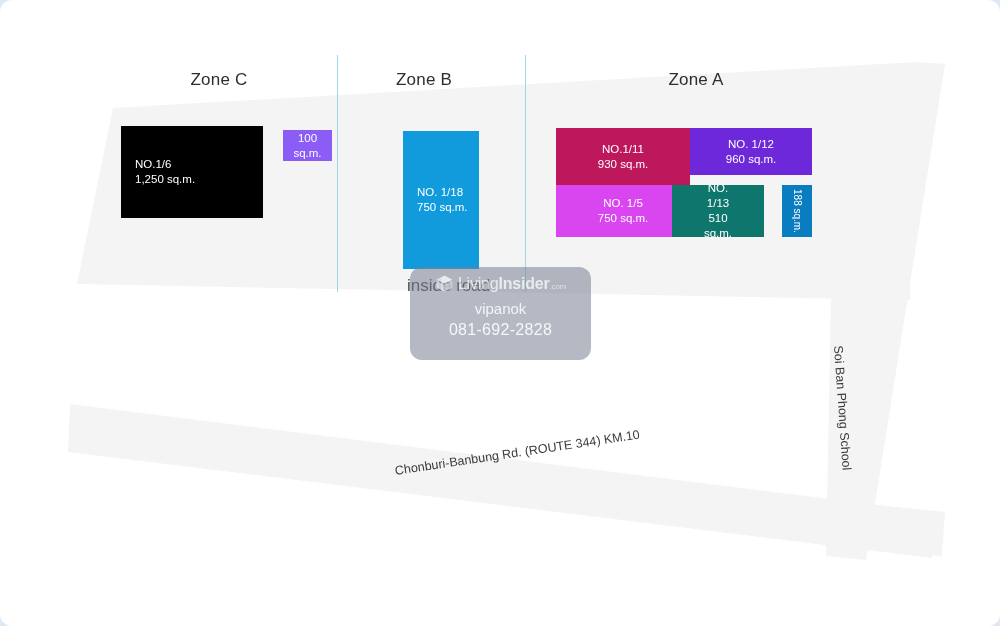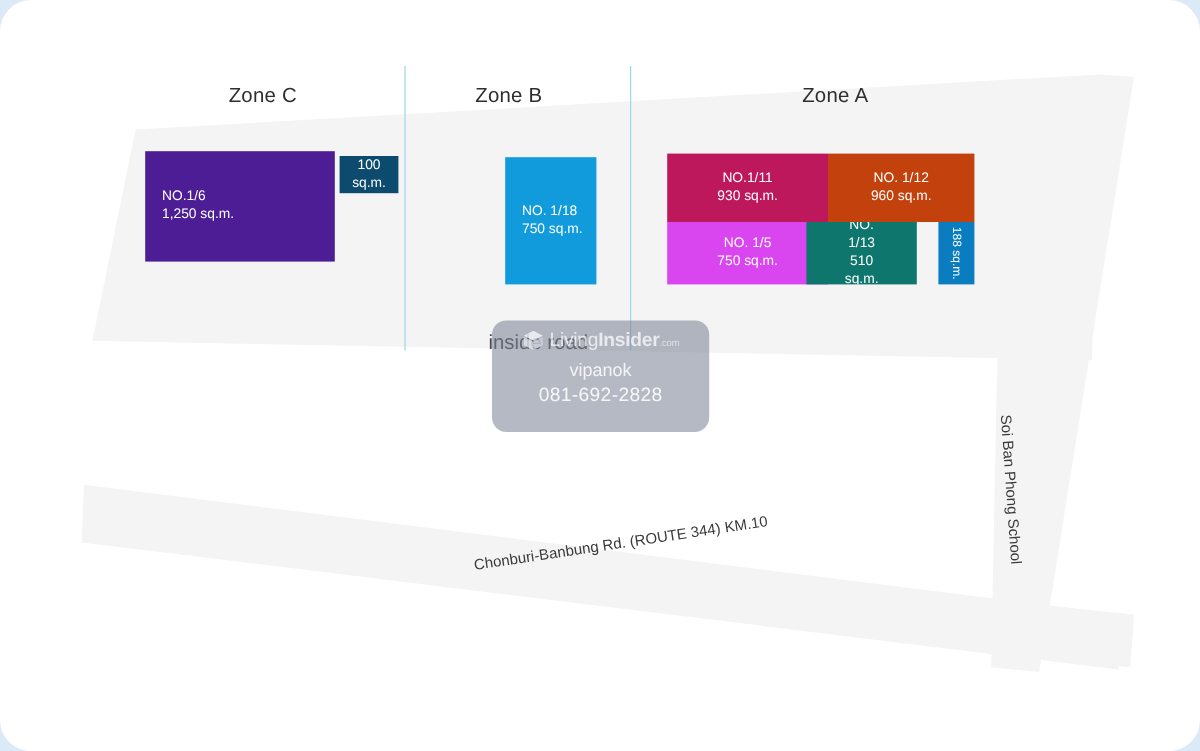--- a/index.html
+++ b/index.html
@@ -12,21 +12,21 @@
     background: #dce9f7;
     font-family: "Liberation Sans", sans-serif;
     overflow: hidden;
   }
   #card {
     position: absolute;
     left: 0; top: 0;
     width: 1000px;
     height: 626px;
     background: #ffffff;
-    border-radius: 26px;
+    border-radius: 12px;
     overflow: hidden;
   }
   #map {
     position: absolute;
     left: 0; top: 0;
     width: 1000px;
     height: 626px;
   }
   
   .zone-label {
@@ -134,41 +134,41 @@
       <polygon points="826,500 945,512 942,556 823,545" fill="#f4f4f4"></polygon>
     </svg>
 
     <div class="divider" style="left:337px;top:55px;height:237px"></div>
     <div class="divider" style="left:525px;top:55px;height:237px"></div>
 
     <div class="zone-label" style="left:219px;top:70px">Zone C</div>
     <div class="zone-label" style="left:424px;top:70px">Zone B</div>
     <div class="zone-label" style="left:696px;top:70px">Zone A</div>
 
-    <div class="plot" style="left:121px;top:126px;width:158px;height:92px;background:#4c1d95">
+    <div class="plot" style="left:121px;top:126px;width:142px;height:92px;background:#000000">
       <span class="plot-text">NO.1/6
 1,250  sq.m.</span>
     </div>
 
-    <div class="plot center" style="left:283px;top:130px;width:49px;height:31px;background:#0c4a6e">
+    <div class="plot center" style="left:283px;top:130px;width:49px;height:31px;background:#8b5cf6">
       <span class="plot-text">100 sq.m.</span>
     </div>
 
 
-    <div class="plot" style="left:421px;top:131px;width:76px;height:106px;background:#119bdd">
+    <div class="plot" style="left:403px;top:131px;width:76px;height:138px;background:#119bdd">
       <span class="plot-text">NO. 1/18
 750 sq.m.</span>
     </div>
 
     <div class="plot center" style="left:556px;top:128px;width:134px;height:57px;background:#be185d">
       <span class="plot-text">NO.1/11
 930 sq.m.</span>
     </div>
 
-    <div class="plot center" style="left:690px;top:128px;width:122px;height:57px;background:#c2410c">
+    <div class="plot center" style="left:690px;top:128px;width:122px;height:47px;background:#6d28d9">
       <span class="plot-text">NO. 1/12
 960 sq.m.</span>
     </div>
 
     <div class="plot center" style="left:556px;top:185px;width:134px;height:52px;background:#d946ef">
       <span class="plot-text">NO. 1/5
 750 sq.m.</span>
     </div>
 
     <div class="plot center" style="left:672px;top:185px;width:92px;height:52px;background:#0f766e">

